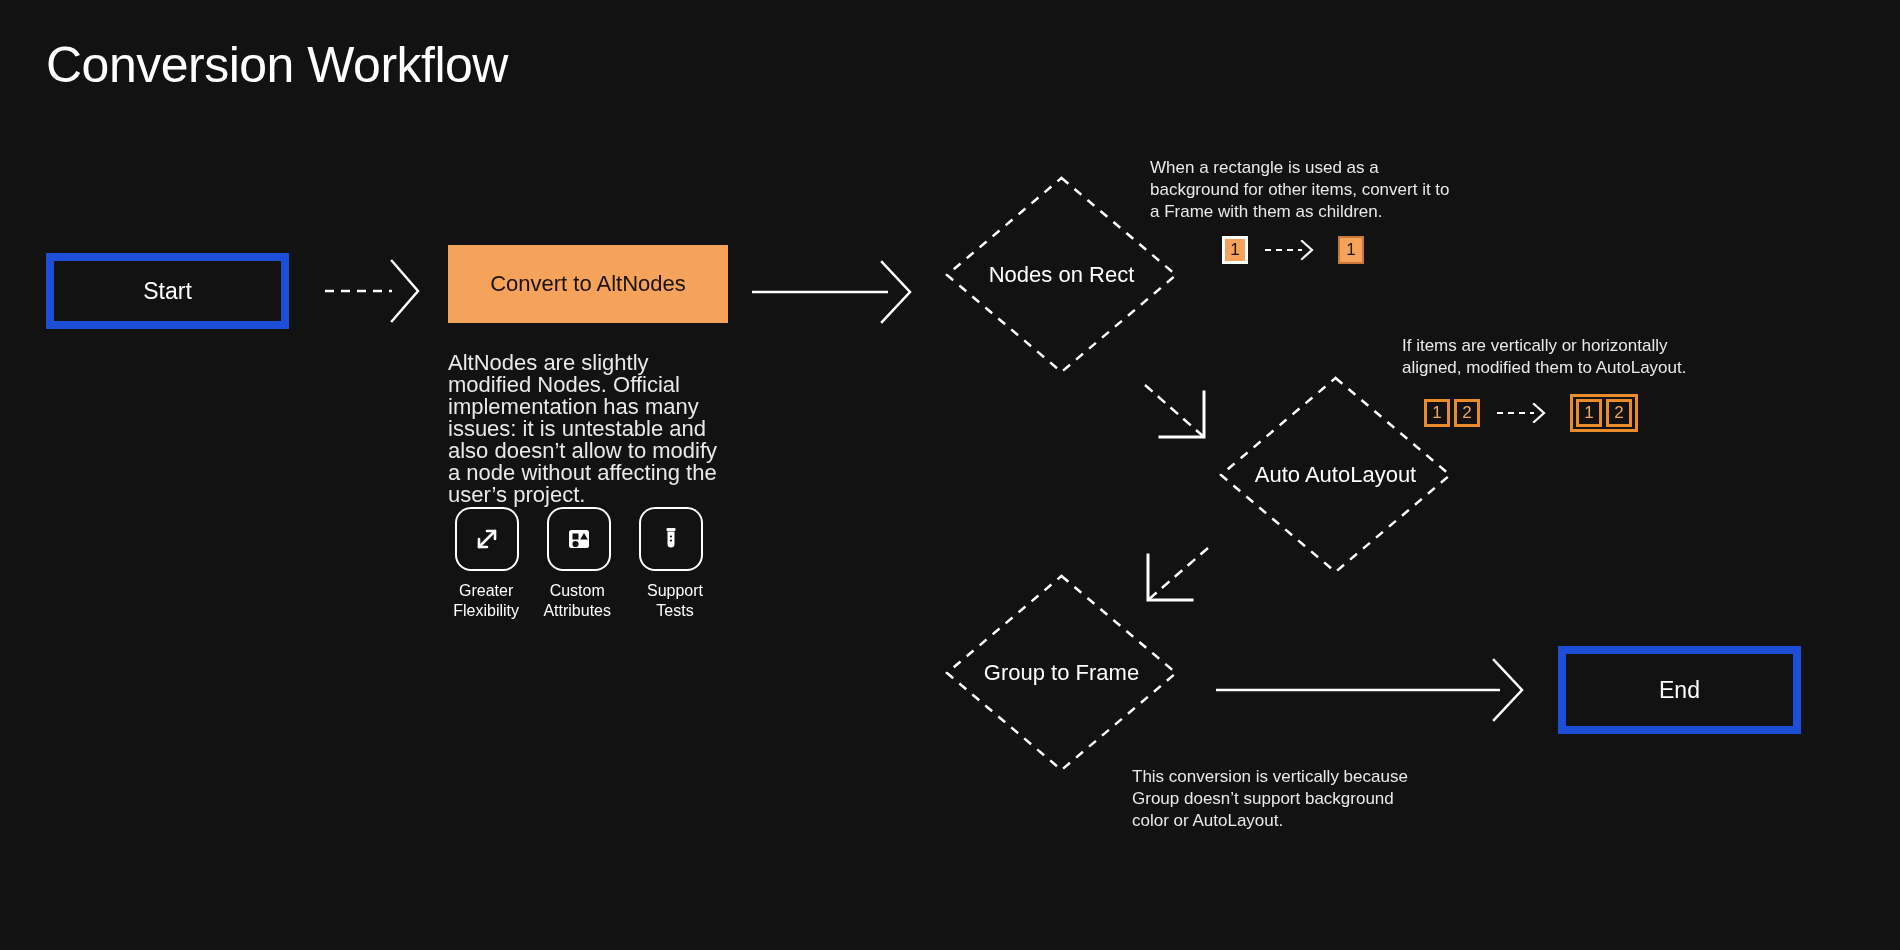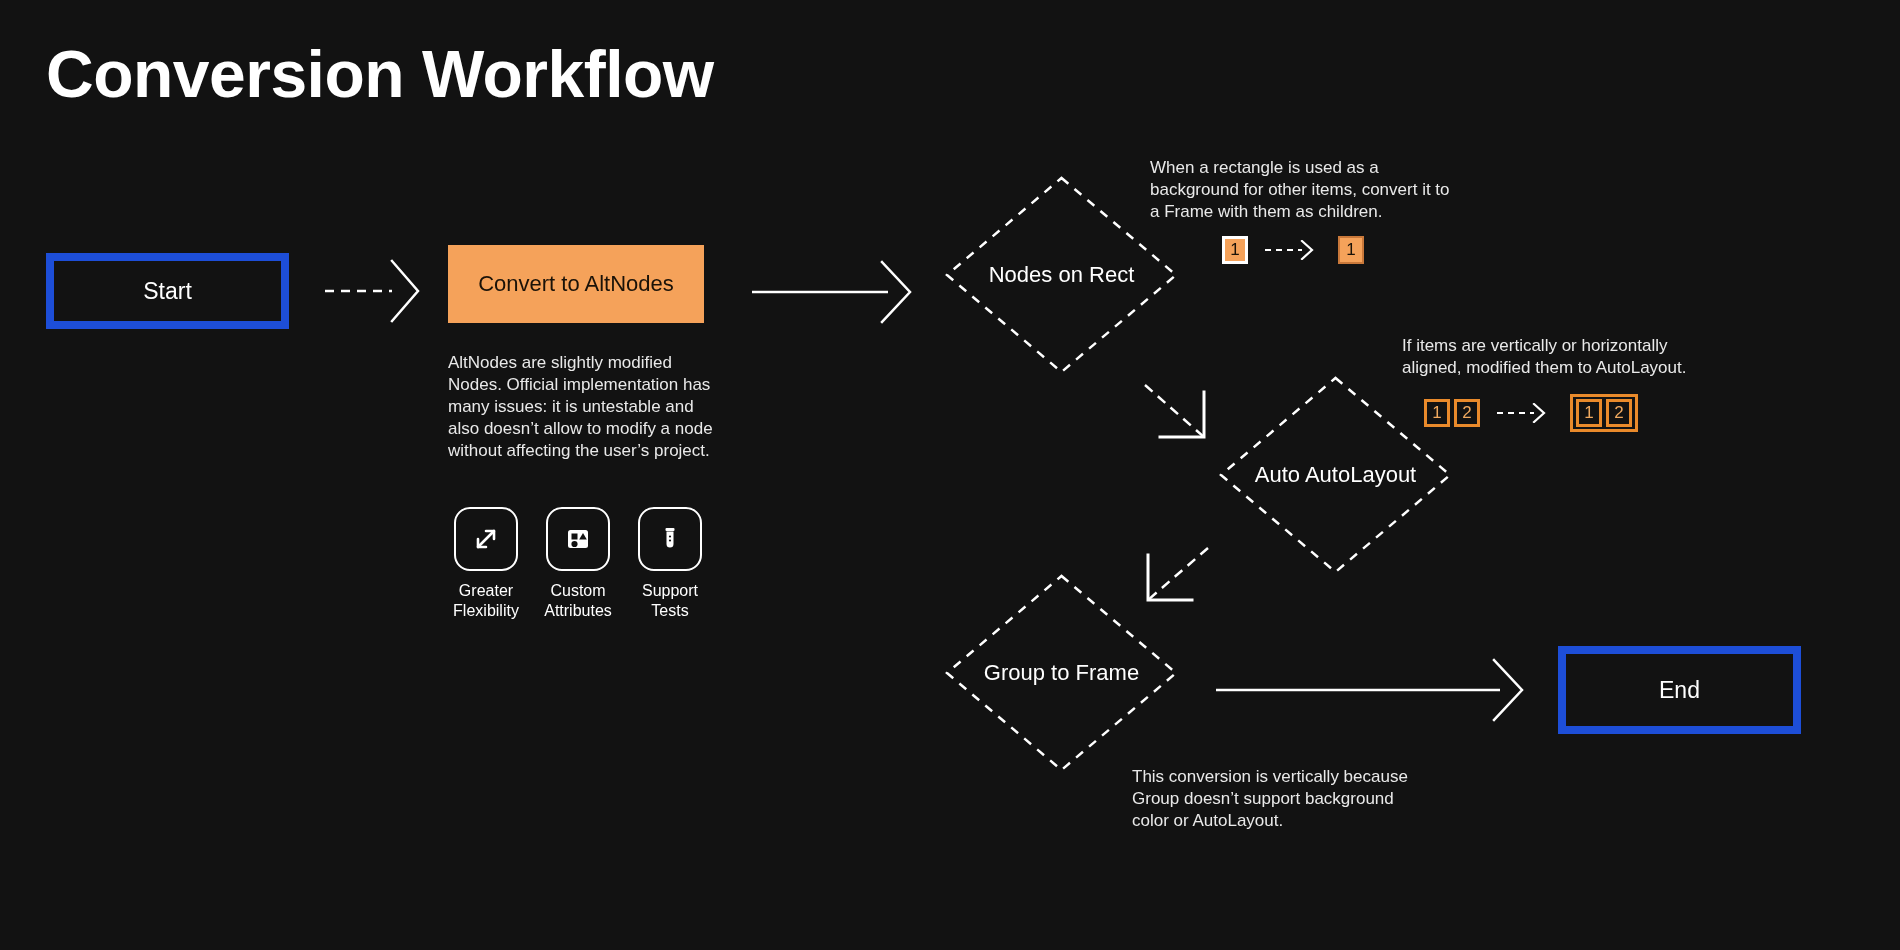--- a/index.html
+++ b/index.html
@@ -23,22 +23,22 @@
     width: 1900px;
     height: 950px;
     background: #121212;
   }
 
   
   .page-title {
     position: absolute;
     left: 46px;
     top: 36px;
-    font-size: 66px;
-    font-weight: bold;
+    font-size: 50px;
+    font-weight: normal;
     letter-spacing: -0.5px;
     color: #ffffff;
     white-space: nowrap;
   }
 
   
   .term-box {
     position: absolute;
     border: 8px solid #1d4ed8;
     background: transparent;
@@ -50,55 +50,55 @@
     box-sizing: border-box;
   }
   #start-box { left: 46px;  top: 253px; width: 243px; height: 76px; }
   #end-box   { left: 1558px; top: 646px; width: 243px; height: 88px; }
 
   
   .process-box {
     position: absolute;
     left: 448px;
     top: 245px;
-    width: 256px;
+    width: 280px;
     height: 78px;
     background: #f5a25a;
     color: #1a1208;
     display: flex;
     align-items: center;
     justify-content: center;
     font-size: 22px;
     box-sizing: border-box;
   }
 
   
   .proc-desc {
     position: absolute;
     left: 448px;
     top: 352px;
     width: 272px;
-    font-size: 17px;
+    font-size: 22px;
     line-height: 22px;
     color: #e9e9e9;
   }
 
   
   .features {
     position: absolute;
     left: 453px;
     top: 507px;
     display: flex;
     gap: 26px;
   }
   .feature {
     width: 66px;
     display: flex;
     flex-direction: column;
-    align-items: center;
+    align-items: flex-end;
   }
   .feature-icon {
     width: 64px;
     height: 64px;
     border: 2px solid #ffffff;
     border-radius: 16px;
     display: flex;
     align-items: center;
     justify-content: center;
     box-sizing: border-box;

